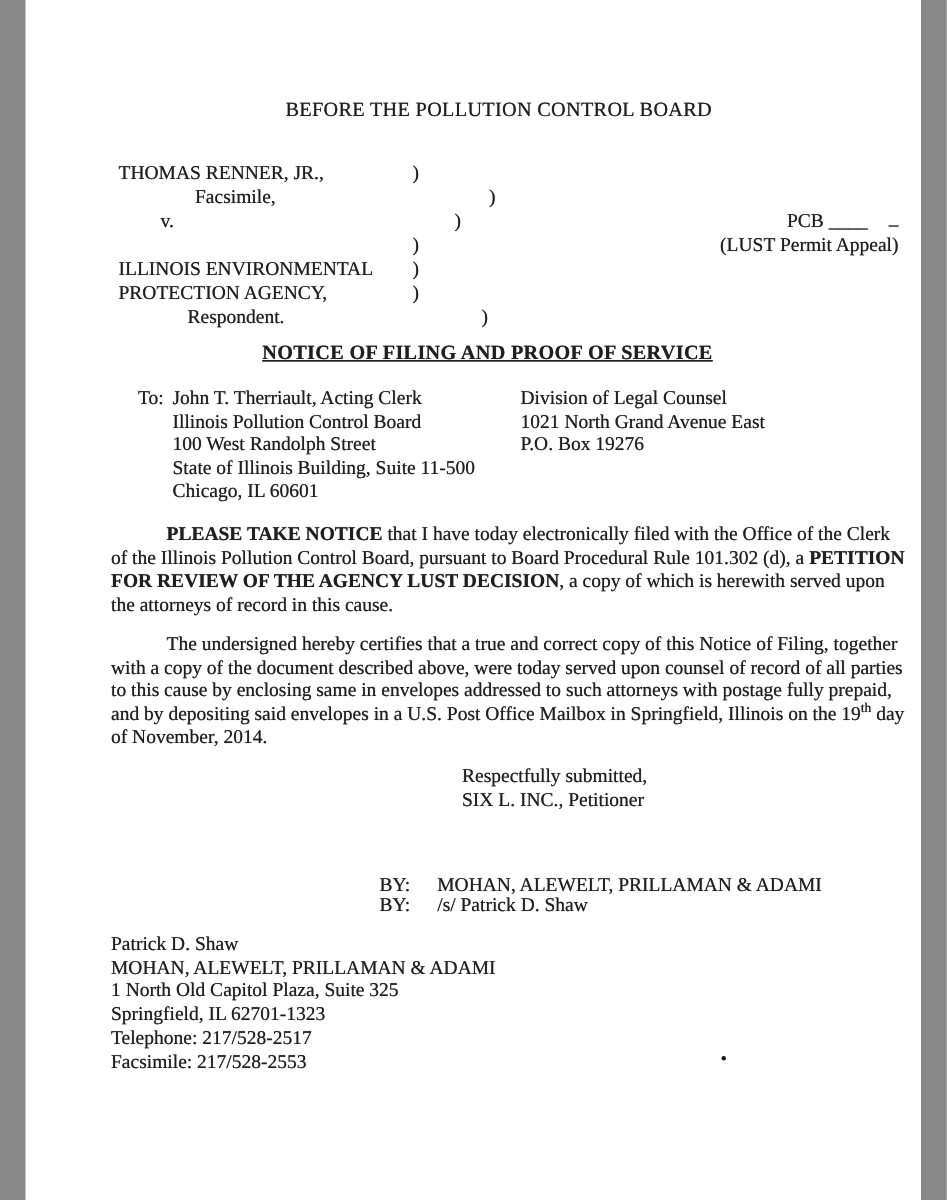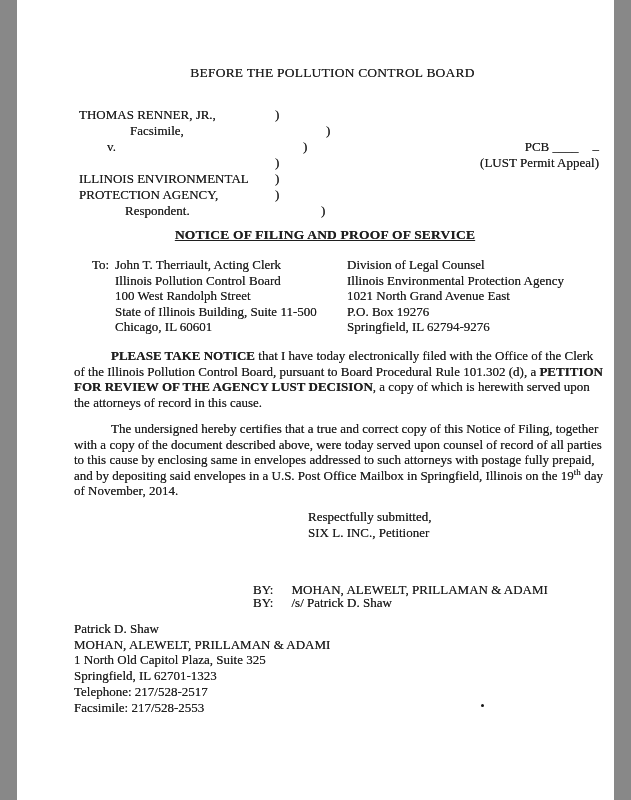--- a/index.html
+++ b/index.html
@@ -125,24 +125,22 @@
   <div class="addr addr-left">
     <div>John T. Therriault, Acting Clerk</div>
     <div>Illinois Pollution Control Board</div>
     <div>100 West Randolph Street</div>
     <div>State of Illinois Building, Suite 11-500</div>
     <div>Chicago, IL 60601</div>
   </div>
 
   <div class="addr addr-right">
     <div>Division of Legal Counsel</div>
-    <div>Illinois Environmental Protection Agency</div>
     <div>1021 North Grand Avenue East</div>
     <div>P.O. Box 19276</div>
-    <div>Springfield, IL 62794-9276</div>
   </div>
 
   <p class="para para-1"><span class="bold">PLEASE TAKE NOTICE</span><span> that I have today electronically filed with the Office of the Clerk of the Illinois Pollution Control Board, pursuant to Board Procedural Rule 101.302 (d), a </span><span class="bold">PETITION FOR REVIEW OF THE AGENCY LUST DECISION</span><span>, a copy of which is herewith served upon the attorneys of record in this cause.</span></p>
 
   <p class="para para-2"><span>The undersigned hereby certifies that a true and correct copy of this Notice of Filing, together with a copy of the document described above, were today served upon counsel of record of all parties to this cause by enclosing same in envelopes addressed to such attorneys with postage fully prepaid, and by depositing said envelopes in a U.S. Post Office Mailbox in Springfield, Illinois on the 19</span><sup>th</sup><span> day of November, 2014.</span></p>
 
   <div class="closing">
     <div>Respectfully submitted,</div>
     <div>SIX L. INC., Petitioner</div>
   </div>

